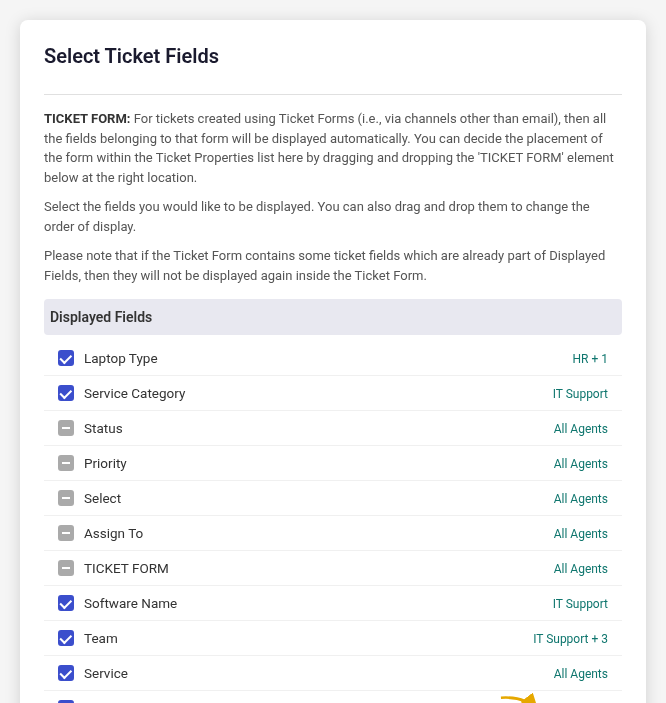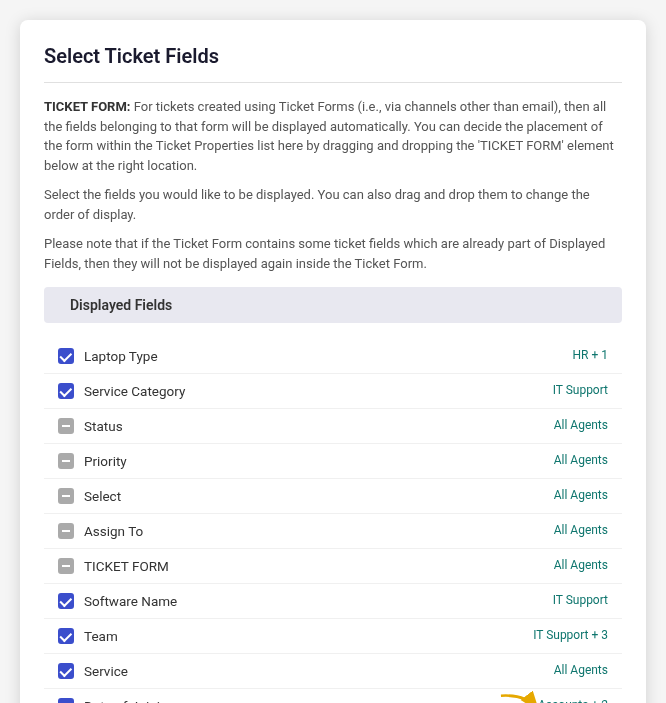--- a/index.html
+++ b/index.html
@@ -16,48 +16,48 @@
       background: #fff;
       border-radius: 8px;
       box-shadow: 0 2px 16px rgba(0,0,0,0.15);
       width: 626px;
       padding: 24px 24px 20px 24px;
     }
     .modal-title {
       font-size: 20px;
       font-weight: 600;
       color: #1a1a2e;
-      margin-bottom: 14px;
+      margin-bottom: 26px;
     }
     .divider {
       border: none;
       border-top: 1px solid #e0e0e0;
       margin-bottom: 14px;
     }
     .description {
       font-size: 13px;
       color: #555;
       line-height: 1.5;
       margin-bottom: 10px;
     }
     .description strong {
       color: #333;
     }
     .section-header {
       background: #e8e8f0;
-      padding: 10px 26px;
+      padding: 10px 6px;
       font-size: 14px;
       font-weight: 600;
       color: #333;
       border-radius: 4px;
-      margin: 14px 0 16px 0;
+      margin: 14px 0 6px 0;
     }
     .field-row {
       display: flex;
-      align-items: flex-start;
+      align-items: flex-end;
       justify-content: space-between;
       padding: 9px 14px;
       border-bottom: 1px solid #f0f0f0;
       position: relative;
       gap: 36px;
     }
     .field-row:last-child {
       border-bottom: none;
     }
     .field-left {

